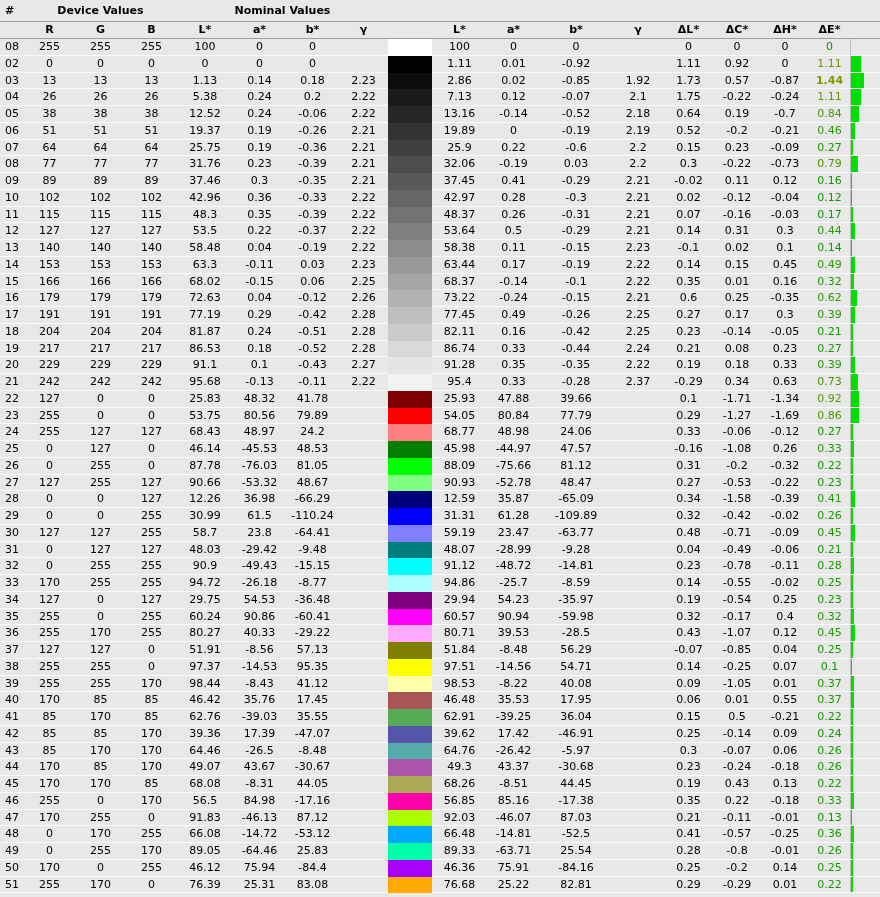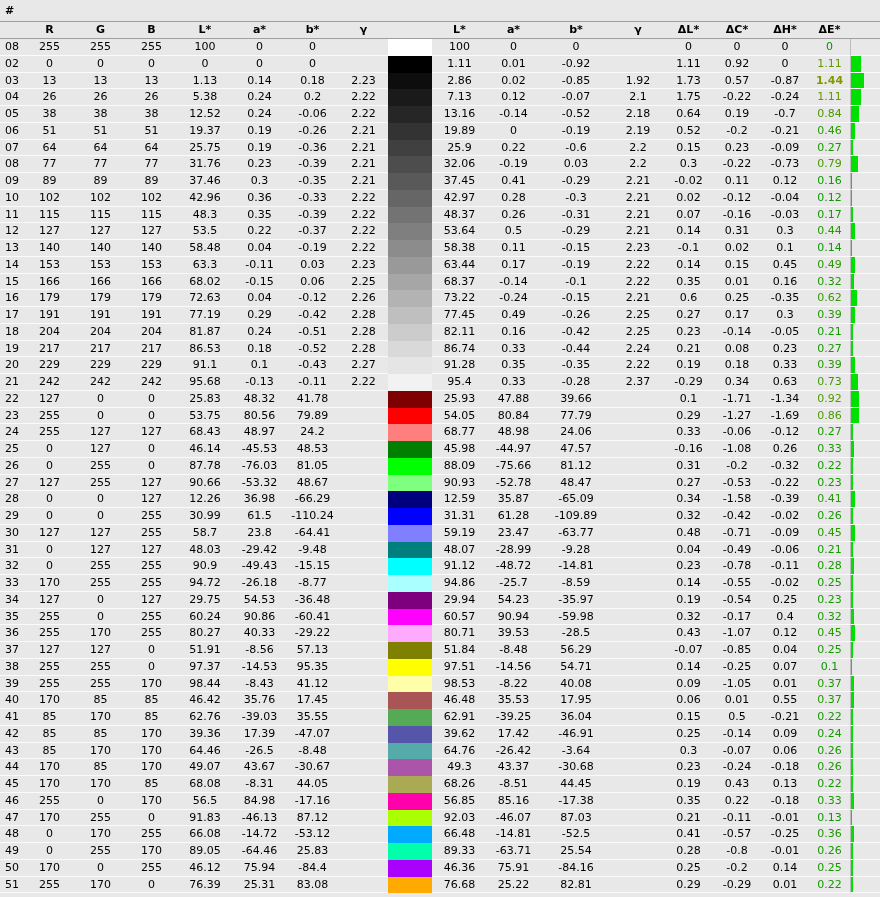--- a/index.html
+++ b/index.html
@@ -41,20 +41,22 @@
   .gw-delta{width:186px;}
   .gw-bar{width:30px;}
 </style>
 </head>
 <body>
 
 <div class="report">
 
   <div class="hrow grow">
     <div class="hc num w-num">#</div>
+    <div class="hc gw-device">Device Values</div>
+    <div class="hc gw-nominal">Nominal Values</div>
     <div class="hc gw-sw"></div>
     <div class="hc gw-bar"></div>
   </div>
 
   <div class="hrow srow">
     <div class="hc num w-num"></div>
     <div class="hc w-r">R</div>
     <div class="hc w-g">G</div>
     <div class="hc w-b">B</div>
     <div class="hc w-nl">L*</div>
@@ -1045,21 +1047,21 @@
     <div class="c w-r">85</div>
     <div class="c w-g">170</div>
     <div class="c w-b">170</div>
     <div class="c w-nl">64.46</div>
     <div class="c w-na">-26.5</div>
     <div class="c w-nb">-8.48</div>
     <div class="c w-ng"></div>
     <div class="c w-sw swatch" style="background: rgb(85, 170, 170);"></div>
     <div class="c w-ml">64.76</div>
     <div class="c w-ma">-26.42</div>
-    <div class="c w-mb">-3.64</div>
+    <div class="c w-mb">-5.97</div>
     <div class="c w-mg"></div>
     <div class="c w-dl">0.3</div>
     <div class="c w-dc">-0.07</div>
     <div class="c w-dh">0.06</div>
     <div class="c w-de" style="color: rgb(23, 153, 0);">0.26</div>
     <div class="c w-bar bar-cell">
       <div class="bar" style="background: rgb(0, 224, 0); width: 2.34px;"></div>
     </div>
   </div>
 

